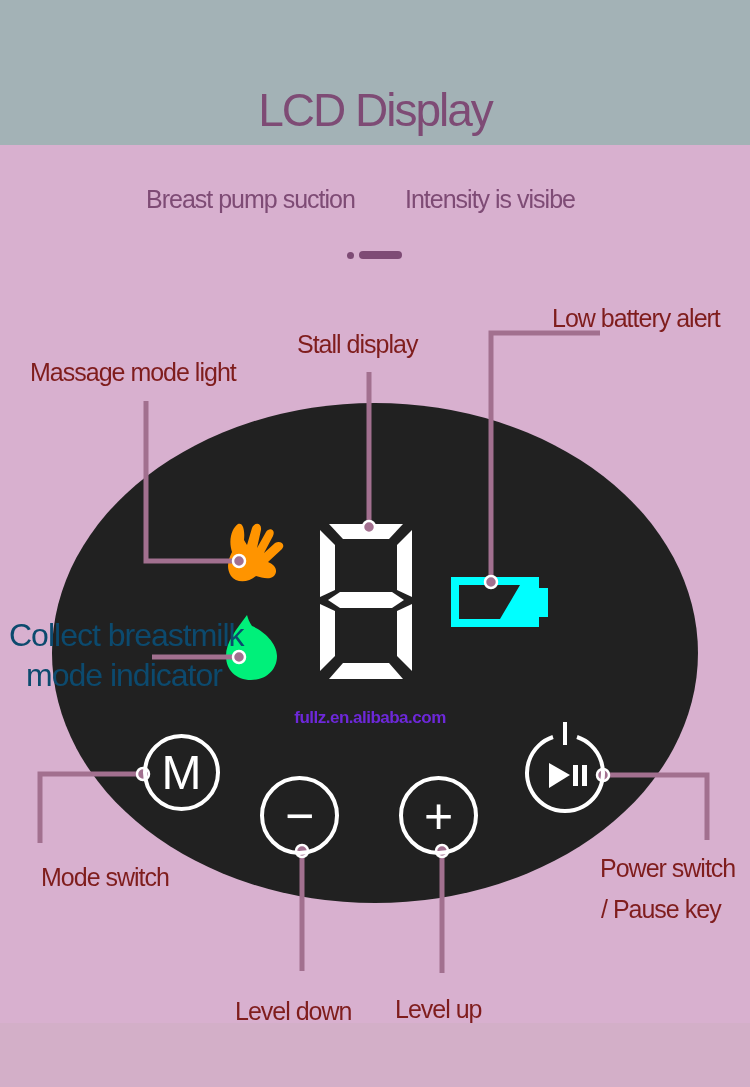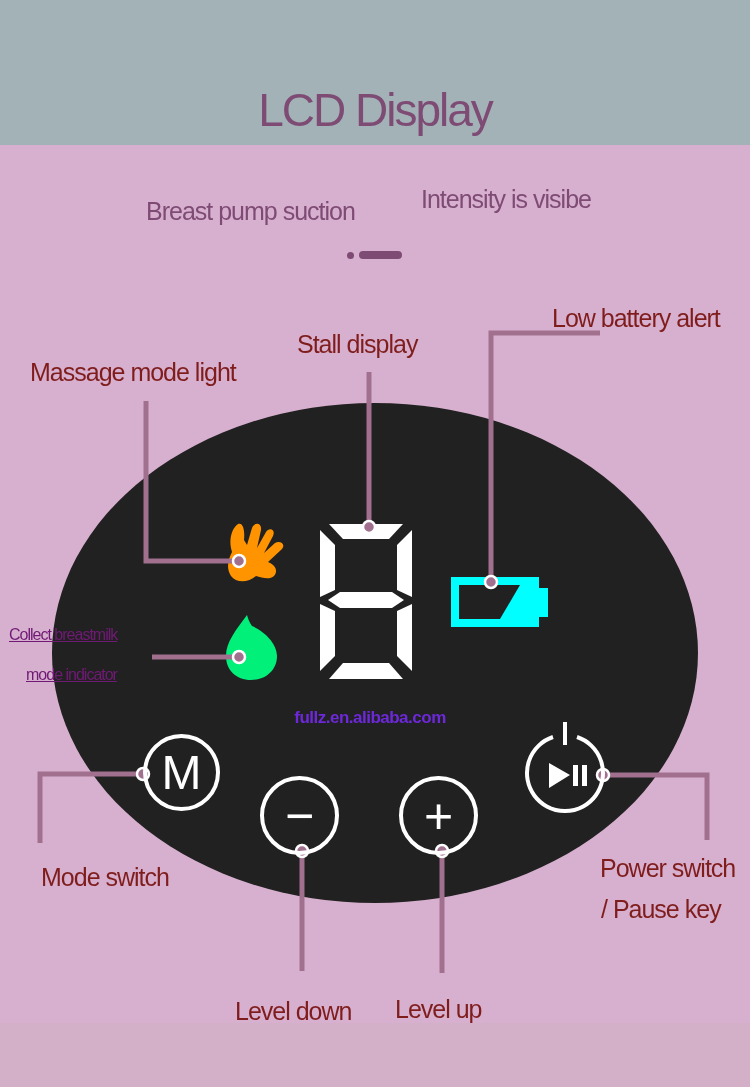--- a/index.html
+++ b/index.html
@@ -31,40 +31,40 @@
     border-radius: 4px; background: #7e4b75;
   }
   .bottom-band {
     position: absolute; left: 0; top: 1023px; width: 750px; height: 64px;
     background: #d3afc8;
   }
   .label {
     position: absolute; font-size: 25px; line-height: 30px; color: #7f1d1d;
     letter-spacing: -1px; white-space: nowrap;
   }
-  .label.white { color: #701a75; font-size: 16px; text-decoration: underline; }
+  .label.white { color: #0c4a6e; font-size: 32px; }
   svg.overlay { position: absolute; left: 0; top: 0; }
   .watermark {
     position: absolute; left: 280px; top: 708px; width: 180px; text-align: center;
     color: #6d28d9; font-size: 17px; font-weight: bold; letter-spacing: -0.5px;
   }
   .btn {
     position: absolute; border-radius: 50%; border: 4px solid #ffffff;
     color: #ffffff; display: flex; align-items: center; justify-content: center;
     cursor: pointer;
   }
 </style>
 </head>
 <body>
 
 <div class="header-band"></div>
 <div class="page-title">LCD Display</div>
 
-<div class="subtitle" style="left:146px;margin-top:12px;">Breast pump suction</div>
-<div class="subtitle" style="left:405px;margin-left:16px;">Intensity is visibe</div>
+<div class="subtitle" style="left:146px;">Breast pump suction</div>
+<div class="subtitle" style="left:405px;">Intensity is visibe</div>
 <div class="divider-dot"></div>
 <div class="divider-bar"></div>
 
 <div class="bottom-band"></div>
 
 <svg class="overlay" width="750" height="1087" viewBox="0 0 750 1087">
 
   <ellipse cx="375" cy="653" rx="323" ry="250" fill="#212121"></ellipse>
 
   <g fill="#ff9400">

